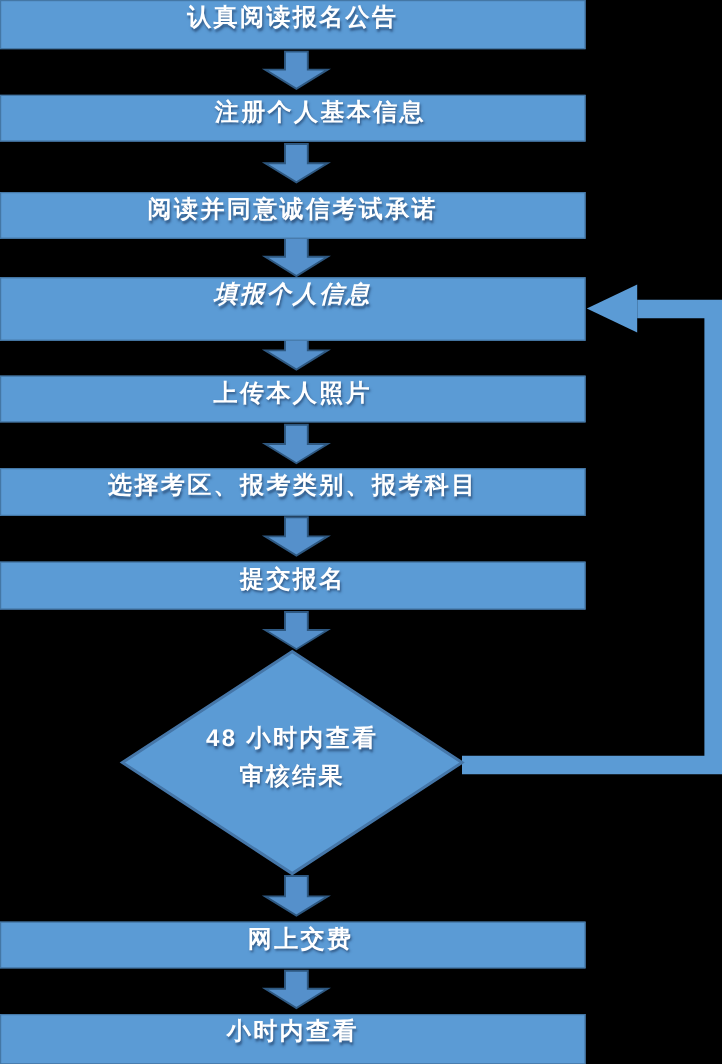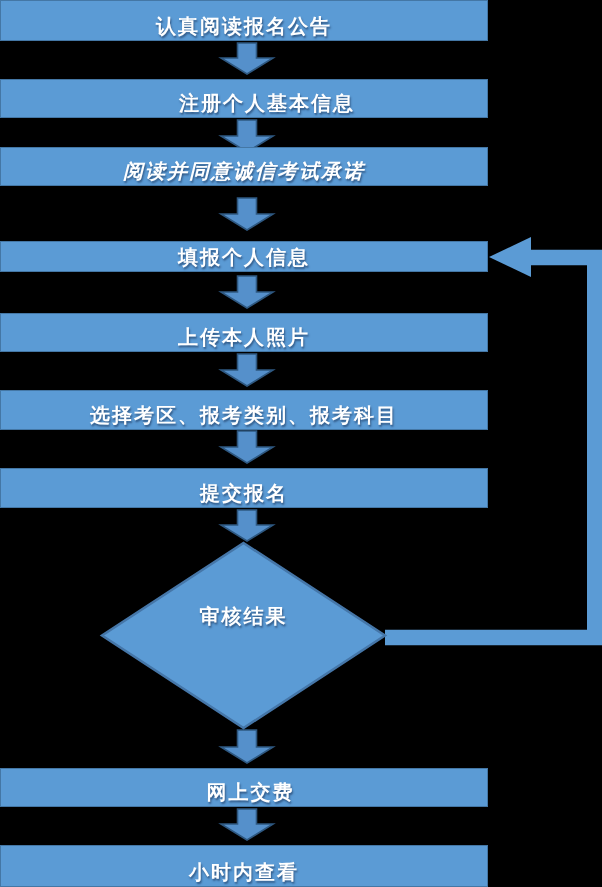--- a/index.html
+++ b/index.html
@@ -8,36 +8,36 @@
     background:#000000;
     position:relative;overflow:hidden;
     font-family:"Liberation Sans","DejaVu Sans",sans-serif;
   }
   #canvas{position:absolute;left:0;top:0;width:602px;height:887px;}
   #shape-layer{position:absolute;left:0;top:0;}
   .pbox{
     position:absolute;left:0;width:488px;box-sizing:border-box;
     background:#5B9BD5;
     border:1px solid rgba(65,113,156,0.85);
-    display:flex;align-items:flex-end;justify-content:center;
+    display:flex;align-items:flex-start;justify-content:center;
     color:#ffffff;font-size:20px;font-weight:bold;letter-spacing:2px;
     text-shadow:1px 2px 2px rgba(15,35,70,0.55);
     white-space:nowrap;
   }
   .dlabel{
     position:absolute;left:102px;top:601px;width:283px;
     text-align:center;line-height:31px;
     color:#ffffff;font-size:20px;font-weight:bold;letter-spacing:2px;
     text-shadow:1px 2px 2px rgba(15,35,70,0.55);
     white-space:nowrap;
   }
   .b1{top:0;height:41px;}
   .b2{top:79px;height:39px;padding-left:46px;}
-  .b3{top:147px;height:39px;font-style:italic;}
-  .b4{top:241px;height:31px;}
+  .b3{top:160px;height:39px;}
+  .b4{top:231px;height:53px;font-style:italic;}
   .b5{top:313px;height:39px;}
   .b6{top:390px;height:40px;}
   .b7{top:468px;height:40px;}
   .b9{top:768px;height:39px;padding-left:13px;}
   .b10{top:845px;height:42px;}
   .down-arrow{fill:#5590CB;stroke:#2E5881;stroke-width:1.6;}
   .diamond{fill:#5B9BD5;stroke:#4576A8;stroke-width:2.5;}
   .loopline{fill:none;stroke:#5B9BD5;stroke-width:15.5;}
   .loophead{fill:#5B9BD5;}
 </style>
@@ -80,20 +80,21 @@
     <span>上传本人照片</span>
   </div>
   <div class="pbox b7">
     <span>提交报名</span>
   </div>
   <div class="pbox b6">
     <span>选择考区、报考类别、报考科目</span>
   </div>
 
   <div class="dlabel">
+    <div>48 小时内查看</div>
     <div>审核结果</div>
   </div>
 
   <div class="pbox b9">
     <span>网上交费</span>
   </div>
   <div class="pbox b10">
     <span>小时内查看</span>
   </div>
 

